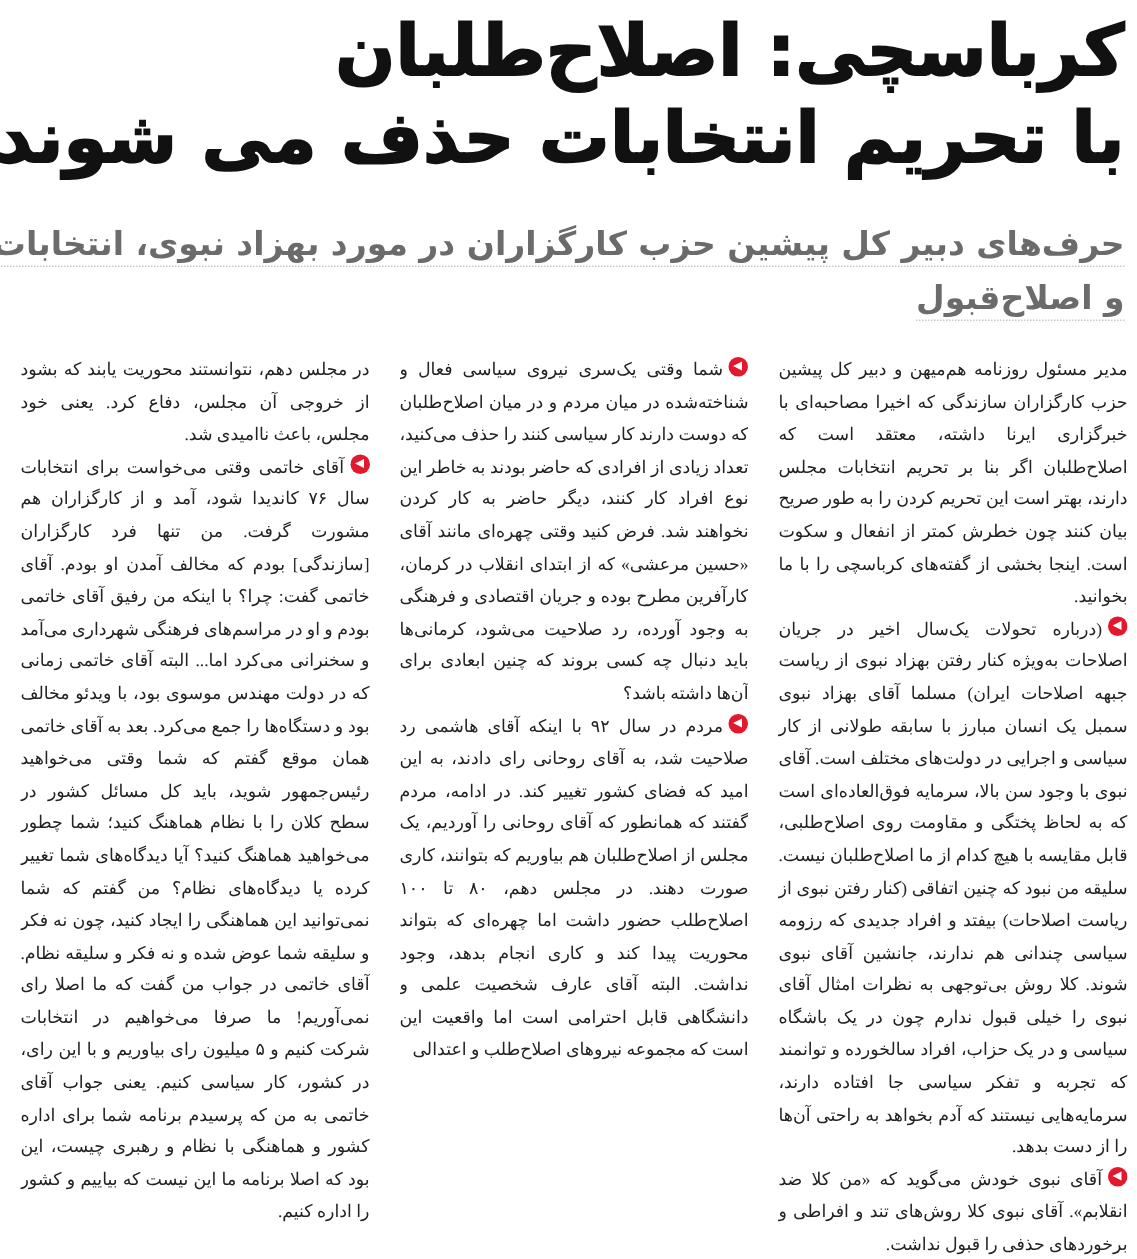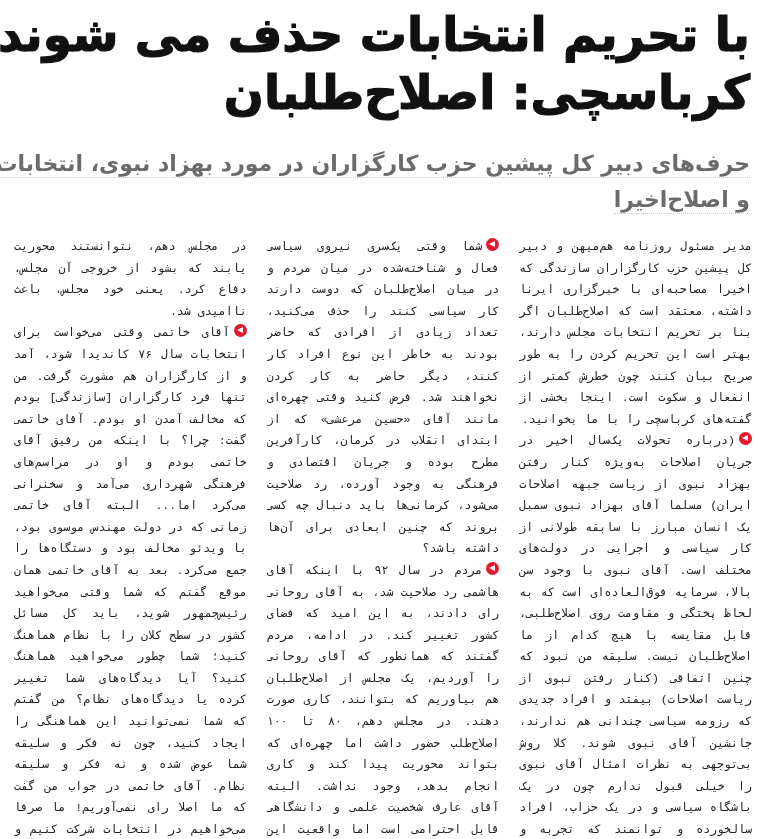--- a/index.html
+++ b/index.html
@@ -68,21 +68,21 @@
     left: 14px;
     right: 6px;
     height: 603px;
     display: flex;
     flex-direction: row;
     gap: 20px;
   }
   .col {
     flex: 1 1 0;
     overflow: hidden;
-    font-family: Liberation Mono, monospace;
+    font-family: Liberation Serif, serif;
     font-size: 11.6px;
     line-height: 21.6px;
     color: #222222;
     text-align: justify;
     text-align-last: right;
   }
   .col p {
     margin: 0;
   }
   .bullet {
@@ -105,27 +105,27 @@
     border-bottom: 3.5px solid transparent;
     border-right: 6px solid #ffffff;
   }
 </style>
 </head>
 <body>
 
 <div class="page">
 
   <h1 class="headline">
+    <span class="hl-line">کرباسچی: اصلاح‌طلبان</span>
     <span class="hl-line">با تحریم انتخابات حذف می شوند</span>
-    <span class="hl-line">کرباسچی: اصلاح‌طلبان</span>
   </h1>
 
   <h2 class="subtitle">
     <span class="sub-line"><span>حرف‌های دبیر کل پیشین حزب کارگزاران در مورد بهزاد نبوی، انتخابات ۷۶</span></span>
-    <span class="sub-line"><span>و اصلاح‌اخیرا</span></span>
+    <span class="sub-line"><span>و اصلاح‌قبول</span></span>
   </h2>
 
   <div class="columns">
 
     <div class="col">
       <p>
         <span>مدیر مسئول روزنامه هم‌میهن و دبیر کل پیشین حزب کارگزاران سازندگی که اخیرا مصاحبه‌ای با خبرگزاری ایرنا داشته، معتقد است که اصلاح‌طلبان اگر بنا بر تحریم انتخابات مجلس دارند، بهتر است این تحریم کردن را به طور صریح بیان کنند چون خطرش کمتر از انفعال و سکوت است. اینجا بخشی از گفته‌های کرباسچی را با ما بخوانید.</span>
       </p>
       <p>
         <span class="bullet" style="background: rgb(227, 24, 45);"></span><span>(درباره تحولات یک‌سال اخیر در جریان اصلاحات به‌ویژه کنار رفتن بهزاد نبوی از ریاست جبهه اصلاحات ایران) مسلما آقای بهزاد نبوی سمبل یک انسان مبارز با سابقه طولانی از کار سیاسی و اجرایی در دولت‌های مختلف است. آقای نبوی با وجود سن بالا، سرمایه فوق‌العاده‌ای است که به لحاظ پختگی و مقاومت روی اصلاح‌طلبی، قابل مقایسه با هیچ کدام از ما اصلاح‌طلبان نیست. سلیقه من نبود که چنین اتفاقی (کنار رفتن نبوی از ریاست اصلاحات) بیفتد و افراد جدیدی که رزومه سیاسی چندانی هم ندارند، جانشین آقای نبوی شوند. کلا روش بی‌توجهی به نظرات امثال آقای نبوی را خیلی قبول ندارم چون در یک باشگاه سیاسی و در یک حزاب، افراد سالخورده و توانمند که تجربه و تفکر سیاسی جا افتاده دارند، سرمایه‌هایی نیستند که آدم بخواهد به راحتی آن‌ها را از دست بدهد.</span>

